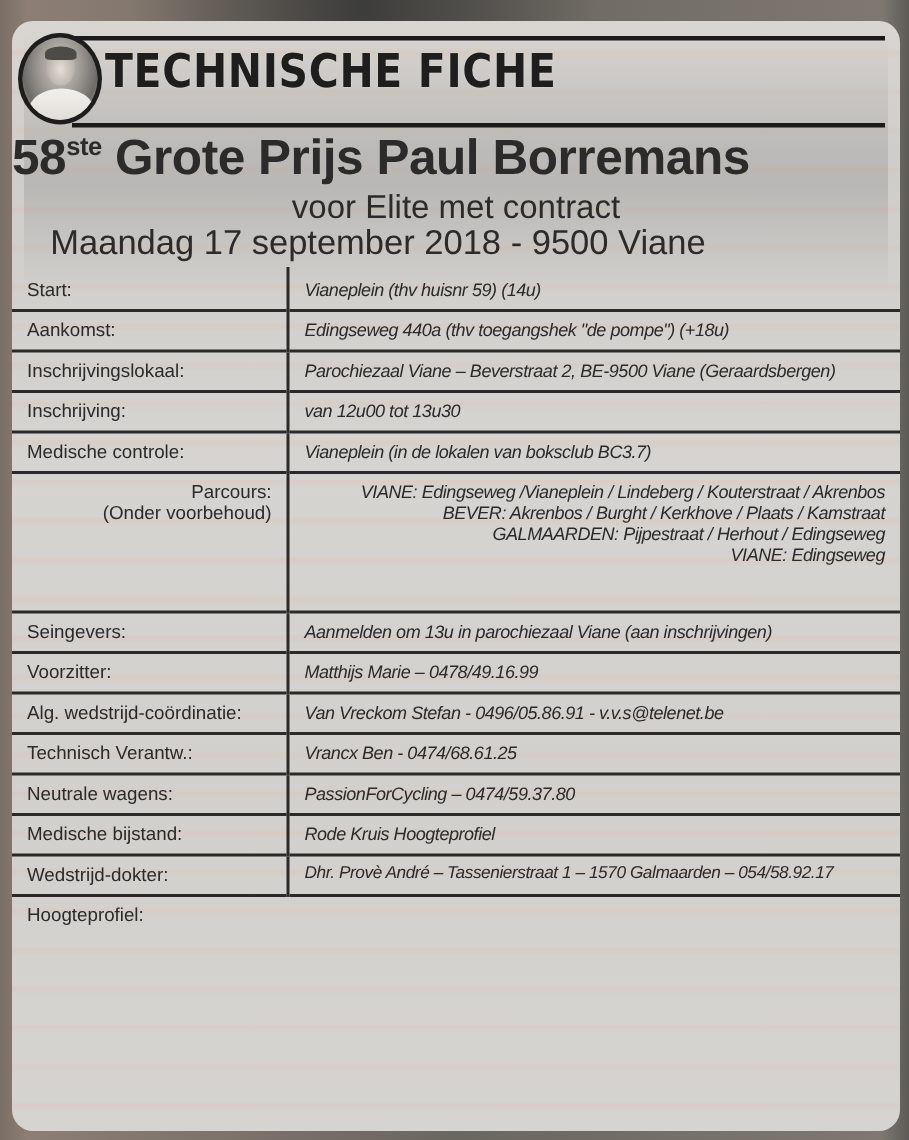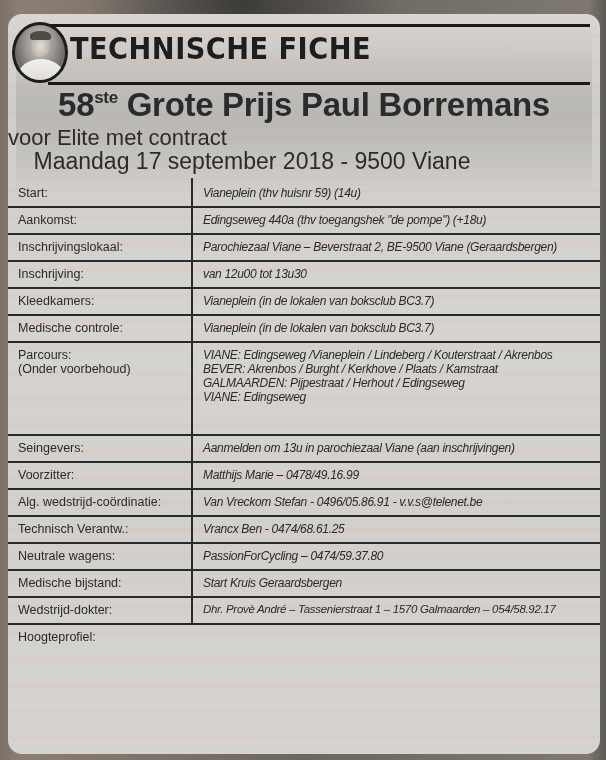--- a/index.html
+++ b/index.html
@@ -47,26 +47,26 @@
     background: linear-gradient(180deg, #f2f0ec, #d9d6d1);
   }
   .fiche-title {
     position:absolute; left:62px; top:16px;
     font-family: "DejaVu Sans", sans-serif; font-weight:bold;
     font-size:31px; letter-spacing:0.5px; color:#1e1e1e;
     transform:scaleX(0.88); transform-origin:left center;
     text-shadow: 0 0 1px rgba(255,255,255,0.6);
   }
   .race-title {
-    position:absolute; left:0; width:592px; top:72px; text-align:center;
+    position:absolute; left:0; width:592px; top:72px; text-align:left;
     font-weight:bold; font-size:33px; color:#2b2b2b; letter-spacing:-0.3px;
   }
   .race-title sup { font-size:17px; vertical-align:top; position:relative; top:2px; }
   .subtitle {
-    position:absolute; left:0; width:592px; top:111px; 
+    position:absolute; left:0; width:592px; top:111px; text-align:center;
     font-size:22px; color:#2b2b2b;
   }
   .dateline {
     position:absolute; left:0; width:488px; top:134px; text-align:center;
     font-size:23px; color:#2b2b2b;
   }
   .info-table {
     position:absolute; left:0; top:164px; width:592px;
     border-collapse:collapse;
   }
@@ -76,21 +76,21 @@
     padding:5px 10px 0 10px; height:20px;
   }
   .info-table tr:first-child td { border-top:none; padding-top:8px;margin-top:38px; }
   .info-table td.label { width:163px; }
   .info-table td.value {
     border-left:2px solid #2a2a2a;
     font-style:italic; font-size:12px; letter-spacing:-0.3px; 
   }
   .info-table tr.tall td { height:86px; }
   .info-table tr.last td { border-left:none; height:21px;margin-top:48px; }
-  .route-line { display:block; line-height:14px; }
+  .route-line { display:block; line-height:14px;text-align:right; }
 </style>
 </head>
 <body>
 
 <div class="panel">
   <div class="header-band"></div>
 
   <div class="title-rule top"></div>
   <div class="title-rule bottom"></div>
 
@@ -122,24 +122,20 @@
       </tr>
       <tr>
         <td class="label">Inschrijvingslokaal:</td>
         <td class="value">Parochiezaal Viane – Beverstraat 2, BE-9500 Viane (Geraardsbergen)</td>
       </tr>
       <tr>
         <td class="label">Inschrijving:</td>
         <td class="value">van 12u00  tot  13u30</td>
       </tr>
       <tr>
-        <td class="label">Kleedkamers:</td>
-        <td class="value">Vianeplein (in de lokalen van boksclub BC3.7)</td>
-      </tr>
-      <tr>
         <td class="label">Medische controle:</td>
         <td class="value">Vianeplein (in de lokalen van boksclub BC3.7)</td>
       </tr>
       <tr class="tall">
         <td class="label">
           <span class="route-line">Parcours:</span>
           <span class="route-line">(Onder voorbehoud)</span>
         </td>
         <td class="value">
           <span class="route-line">VIANE:  Edingseweg /Vianeplein / Lindeberg / Kouterstraat / Akrenbos</span>
@@ -163,21 +159,21 @@
       <tr>
         <td class="label">Technisch Verantw.:</td>
         <td class="value">Vrancx Ben - 0474/68.61.25</td>
       </tr>
       <tr>
         <td class="label">Neutrale wagens:</td>
         <td class="value">PassionForCycling – 0474/59.37.80</td>
       </tr>
       <tr>
         <td class="label">Medische bijstand:</td>
-        <td class="value">Start Kruis Geraardsbergen</td>
+        <td class="value">Rode Kruis Hoogteprofiel</td>
       </tr>
       <tr>
         <td class="label">Wedstrijd-dokter:</td>
         <td class="value" style="font-size:11.5px;">Dhr. Provè André – Tassenierstraat 1 – 1570 Galmaarden – 054/58.92.17</td>
       </tr>
       <tr class="last">
         <td class="label">Hoogteprofiel:</td>
         <td class="value" style="border-left:none;"></td>
       </tr>
     </tbody>

